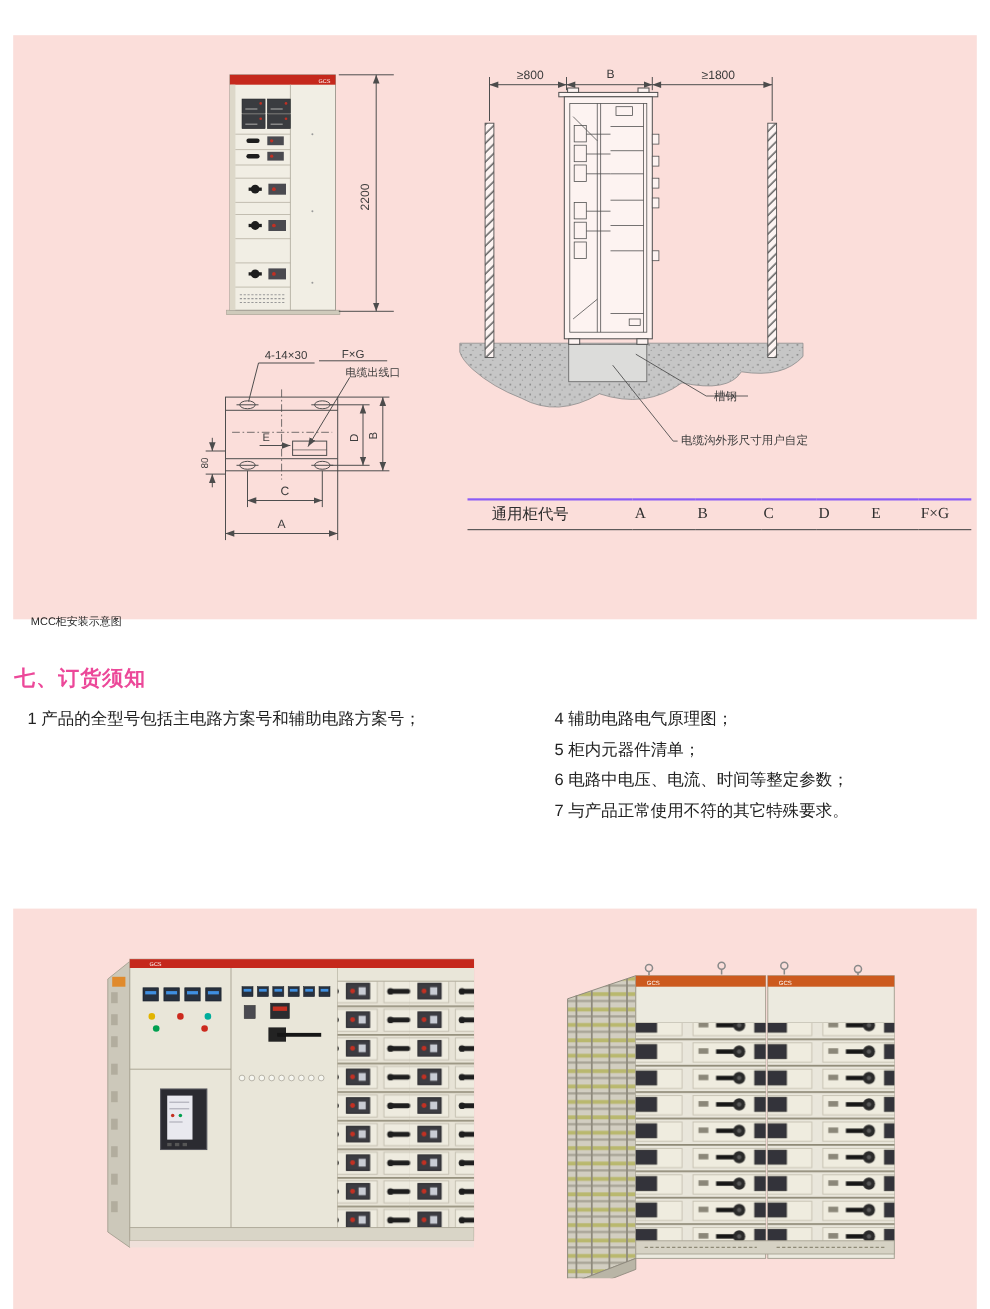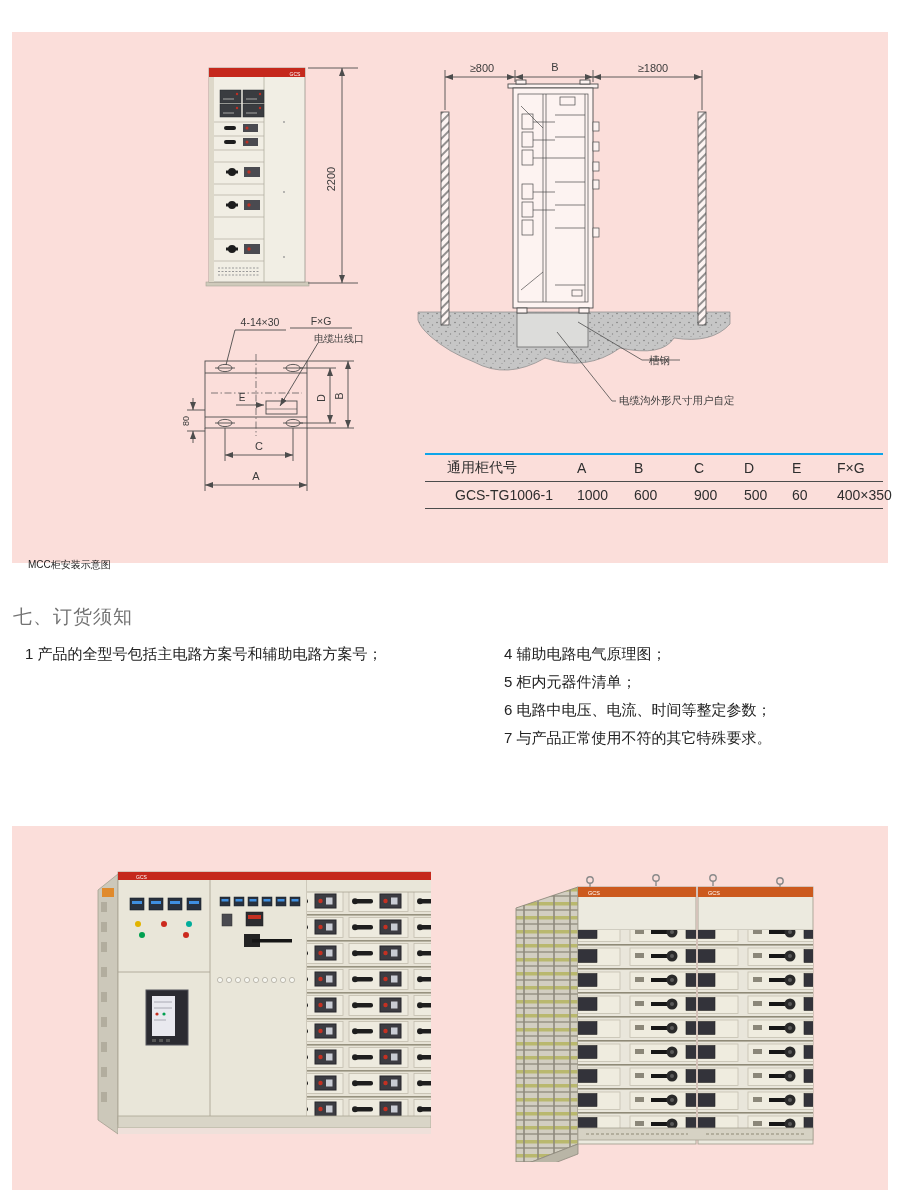--- a/index.html
+++ b/index.html
@@ -17,31 +17,31 @@
   
   #spec-table{
     position:absolute;left:413px;top:421px;width:458px;
     border-collapse:collapse;table-layout:fixed;
     font-size:14px;color:#2e2e2e;
   }
   #spec-table td{
     padding:0 0 0 2px;height:26px;white-space:nowrap;vertical-align:middle;
     border-bottom:1px solid #4c4c4c;text-align:left;font-weight:normal;
   }
-  #spec-table tr.hdr td{border-top:2px solid #0ea5e9;}
+  #spec-table tr.hdr td{border-top:2px solid #8b5cf6;font-family:Liberation Serif, serif;}
   #spec-table td.c0{padding-left:22px;}
   #spec-table tr.r td.c0{padding-left:30px;}
 
   #mcc-caption{
     position:absolute;left:16px;top:498px;font-size:10px;color:#222;margin-top:28px;
   }
 
   
   #ordering-heading{
-    position:absolute;left:13px;top:604px;font-size:19px;font-weight:normal;color:#737373;
+    position:absolute;left:13px;top:604px;font-size:19px;font-weight:bold;color:#ec4899;
     letter-spacing:1px;
   }
   .order-col{position:absolute;top:640px;font-size:15px;line-height:28px;color:#222;}
   #order-left{left:25px;width:440px;}
   #order-left .intro{padding-left:22px;}
   #order-right{left:504px;width:400px;}
 </style>
 </head>
 <body>
 
@@ -298,29 +298,20 @@
     <tbody>
         <tr class="hdr">
       <td class="c0">通用柜代号</td>
       <td>A</td>
       <td>B</td>
       <td>C</td>
       <td>D</td>
       <td>E</td>
       <td>F×G</td>
     </tr>
-    <tr class="r">
-      <td class="c0">GCS-TG1006-1</td>
-      <td>1000</td>
-      <td>600</td>
-      <td>900</td>
-      <td>500</td>
-      <td>60</td>
-      <td>400×350</td>
-    </tr>
   </tbody>
     </table>
 
   <div id="mcc-caption">MCC柜安装示意图</div>
 </div>
 
 <div id="ordering-heading">七、订货须知</div>
 
 <div class="order-col" id="order-left">
   <div>1 产品的全型号包括主电路方案号和辅助电路方案号；</div>

